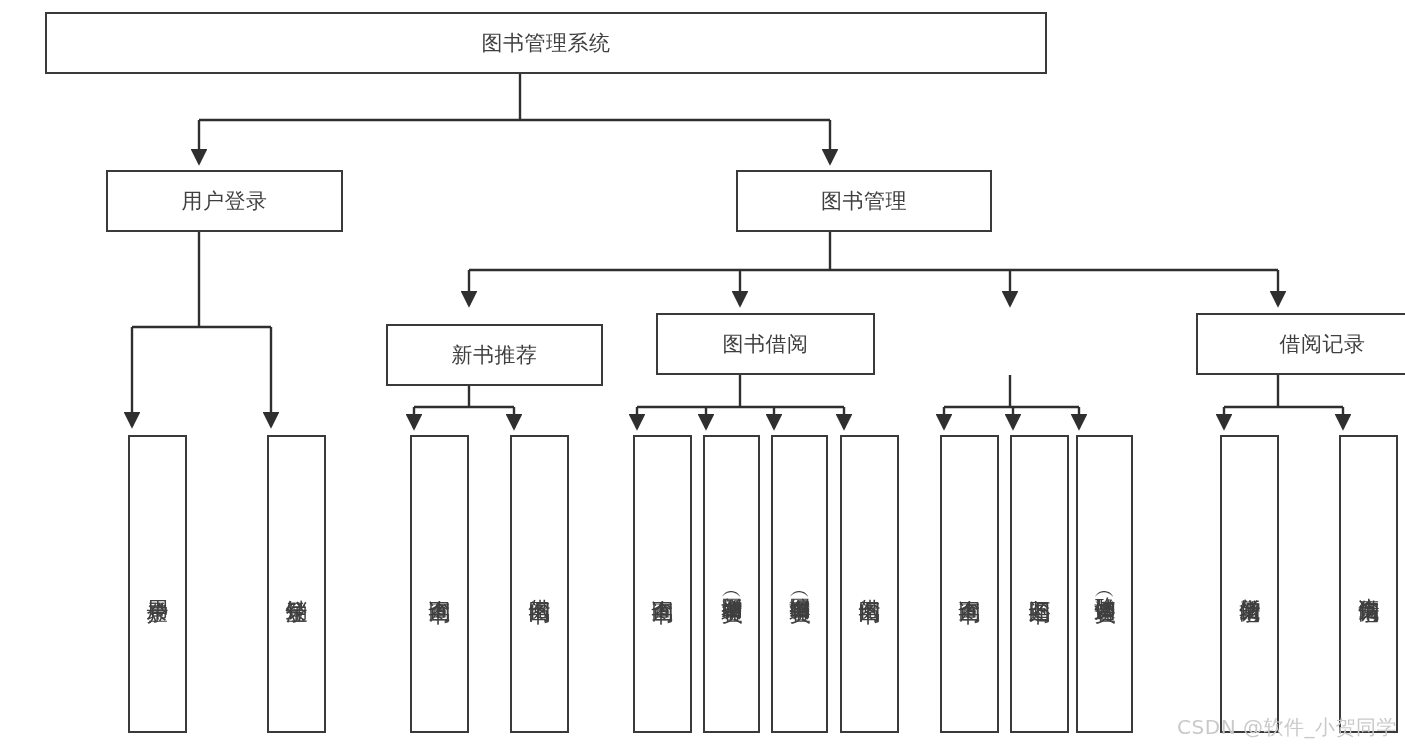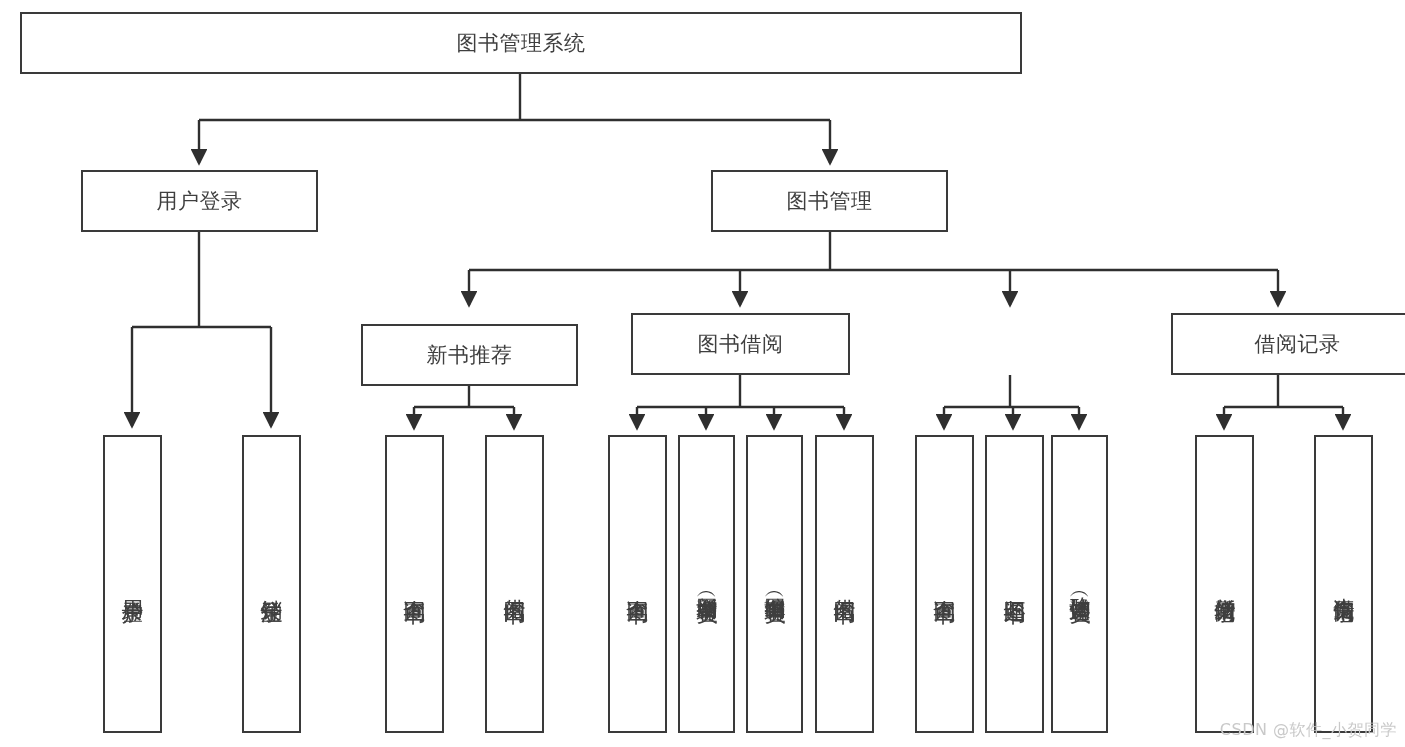--- a/index.html
+++ b/index.html
@@ -29,20 +29,21 @@
   .node {
     position: absolute;
     box-sizing: border-box;
     background: #ffffff;
     border: 2px solid #3a3a3a;
     display: flex;
     align-items: center;
     justify-content: center;
     color: #3f3f3f;
     z-index: 2;
+    margin-left: 25px;
   }
   .node .label {
     display: block;
     line-height: 1.18;
     letter-spacing: 0.5px;
     white-space: nowrap;
   }
   .node.horizontal .label {
     font-size: 21px;
   }
@@ -59,21 +60,21 @@
     letter-spacing: 1px;
     white-space: nowrap;
   }
   .node.vertical.tall .label {
     font-size: 21px;
   }
   #watermark {
     position: absolute;
     right: 8px;
     bottom: 6px;
-    font-size: 16px;
+    font-size: 20px;
     color: #c9c9c9;
     letter-spacing: 0.5px;
     z-index: 5;
     white-space: nowrap;
   }
 </style>
 </head>
 <body>
 
 <div id="diagram-root">
@@ -128,21 +129,21 @@
     </g>
   </svg>
 
   <div class="node horizontal" style="left:20px; top:12px; width:1002px; height:62px;">
     <span class="label">图书管理系统</span>
   </div>
 
   <div class="node horizontal" style="left:81px; top:170px; width:237px; height:62px;">
     <span class="label">用户登录</span>
   </div>
-  <div class="node horizontal" style="left:711px; top:170px; width:237px; height:62px;">
+  <div class="node horizontal" style="left:711px; top:170px; width:256px; height:62px;">
     <span class="label">图书管理</span>
   </div>
 
   <div class="node horizontal" style="left:361px; top:324px; width:217px; height:62px;">
     <span class="label">新书推荐</span>
   </div>
   <div class="node horizontal" style="left:631px; top:313px; width:219px; height:62px;">
     <span class="label">图书借阅</span>
   </div>
   <div class="node horizontal" style="left:1171px; top:313px; width:253px; height:62px;">

